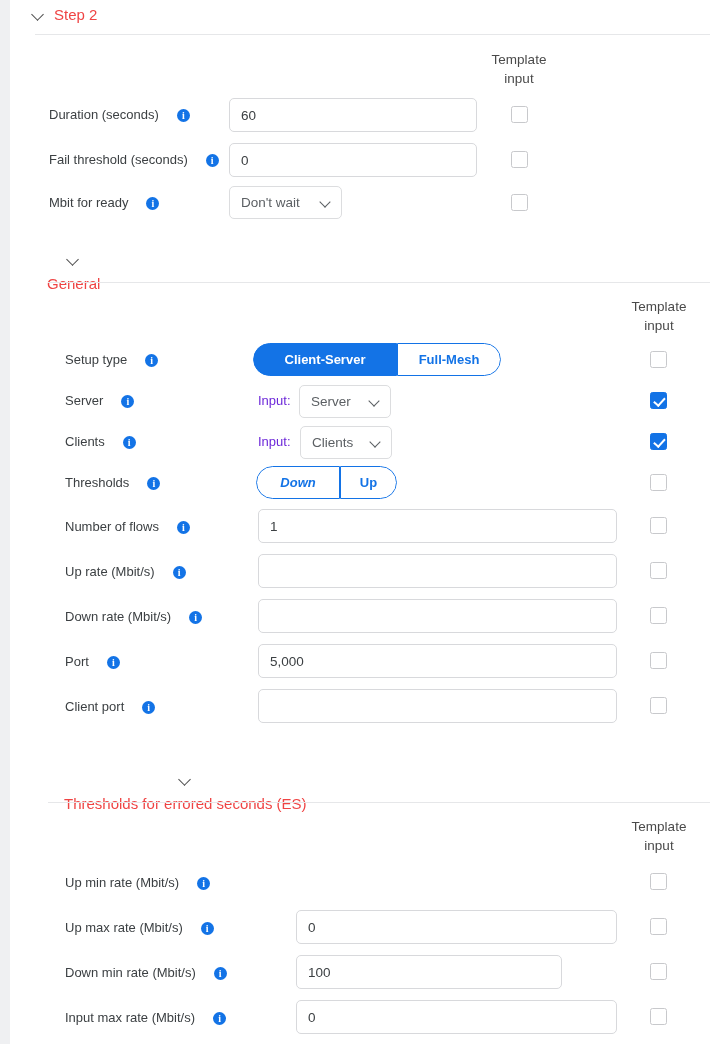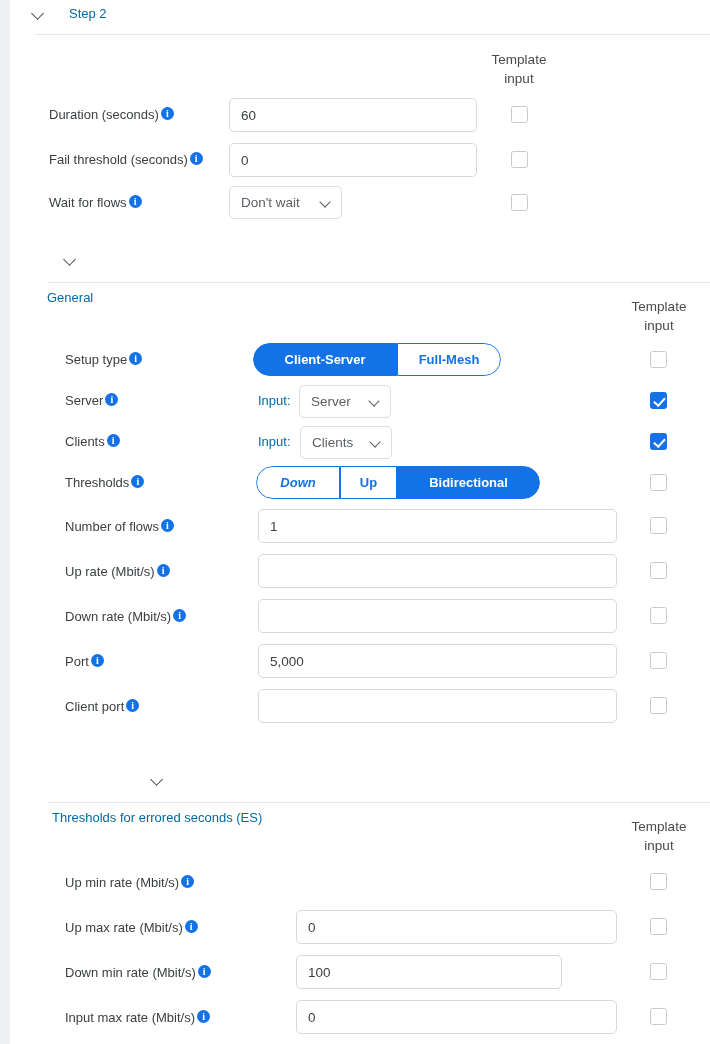--- a/index.html
+++ b/index.html
@@ -19,23 +19,23 @@
     width: 700px;
     height: 1044px;
     background: #ffffff;
     overflow: hidden;
   }
 
   
   .sec-head {
     display: flex;
     align-items: center;
-    gap: 24px;
-    color: #0369a1;
-    font-size: 13px;
+    gap: 9px;
+    color: #ef4444;
+    font-size: 15px;
     font-weight: 400;
   }
   .sec-head.lvl1 { padding-left: 22px; }
   .sec-head.lvl2 { padding-left: 37px; flex-direction: column; }
   .chev {
     display: inline-block;
     width: 13px;
     height: 13px;
     position: relative;
     flex: none;
@@ -72,22 +72,22 @@
   .row {
     position: absolute;
     display: flex;
     align-items: center;
   }
   .lbl {
     color: #3c4043;
     font-size: 13px;
     white-space: nowrap;
     display: flex;
-    align-items: flex-start;
-    gap: 2px;
+    align-items: flex-end;
+    gap: 18px;
   }
   .info {
     display: inline-block;
     width: 13px;
     height: 13px;
     border-radius: 50%;
     background: #1373e6;
     color: #ffffff;
     font-size: 10px;
     line-height: 13px;
@@ -134,21 +134,21 @@
     content: "";
     position: absolute;
     left: 0; top: 1px;
     width: 7px; height: 7px;
     border-right: 1.6px solid #5b5f63;
     border-bottom: 1.6px solid #5b5f63;
     transform: rotate(45deg);
   }
   .inp-prefix {
     position: absolute;
-    color: #0369a1;
+    color: #6d28d9;
     font-size: 13px;
   }
 
   
   .tgl {
     position: absolute;
     display: flex;
     height: 33px;
     border-radius: 17px;
     overflow: hidden;
@@ -235,21 +235,21 @@
     <span class="lbl">
       <span>Fail threshold (seconds)</span>
       <span class="info">i</span>
     </span>
   </div>
   <input class="txt" style="left: 219px; top: 143px; width: 248px;" type="text" value="0">
   <div class="cb" style="left:501px; top:151px;"></div>
 
   <div class="row" style="left:39px; top:195px;">
     <span class="lbl">
-      <span>Wait for flows</span>
+      <span>Mbit for ready</span>
       <span class="info">i</span>
     </span>
   </div>
   <div class="sel" style="left:219px; top:186px; width:113px;">
     <span>Don't wait</span>
     <span class="cd"></span>
   </div>
   <div class="cb" style="left:501px; top:194px;"></div>
 
   <div class="sec-head lvl2" style="position:absolute;left:0;top:253px;">
@@ -303,21 +303,20 @@
 
   <div class="row" style="left:55px; top:475px;">
     <span class="lbl">
       <span>Thresholds</span>
       <span class="info">i</span>
     </span>
   </div>
   <div class="tgl" style="left:246px; top:466px;">
     <div style="width:84px;font-style:italic;">Down</div>
     <div style="width:57px;">Up</div>
-    <div class="on" style="width:143px;">Bidirectional</div>
   </div>
   <div class="cb" style="left:640px; top:474px;"></div>
 
   <div class="row" style="left:55px; top:519px;">
     <span class="lbl">
       <span>Number of flows</span>
       <span class="info">i</span>
     </span>
   </div>
   <input class="txt" style="left: 248px; top: 509px; width: 359px;" type="text" value="1">
@@ -352,21 +351,21 @@
 
   <div class="row" style="left:55px; top:699px;">
     <span class="lbl">
       <span>Client port</span>
       <span class="info">i</span>
     </span>
   </div>
   <input class="txt" style="left: 248px; top: 689px; width: 359px;" type="text" value="">
   <div class="cb" style="left:640px; top:697px;"></div>
 
-  <div class="sec-head lvl2" style="position:absolute;left:5px;top:773px;">
+  <div class="sec-head lvl2" style="position:absolute;left:17px;top:773px;">
     <span class="chev"></span>
     <span>Thresholds for errored seconds (ES)</span>
   </div>
   <div class="divider lvl2" style="position:absolute;left:0;top:802px;width:700px;"></div>
 
   <div class="tmpl-head" style="left:609px; top:817px;">
     <div>Template</div>
     <div>input</div>
   </div>
 

